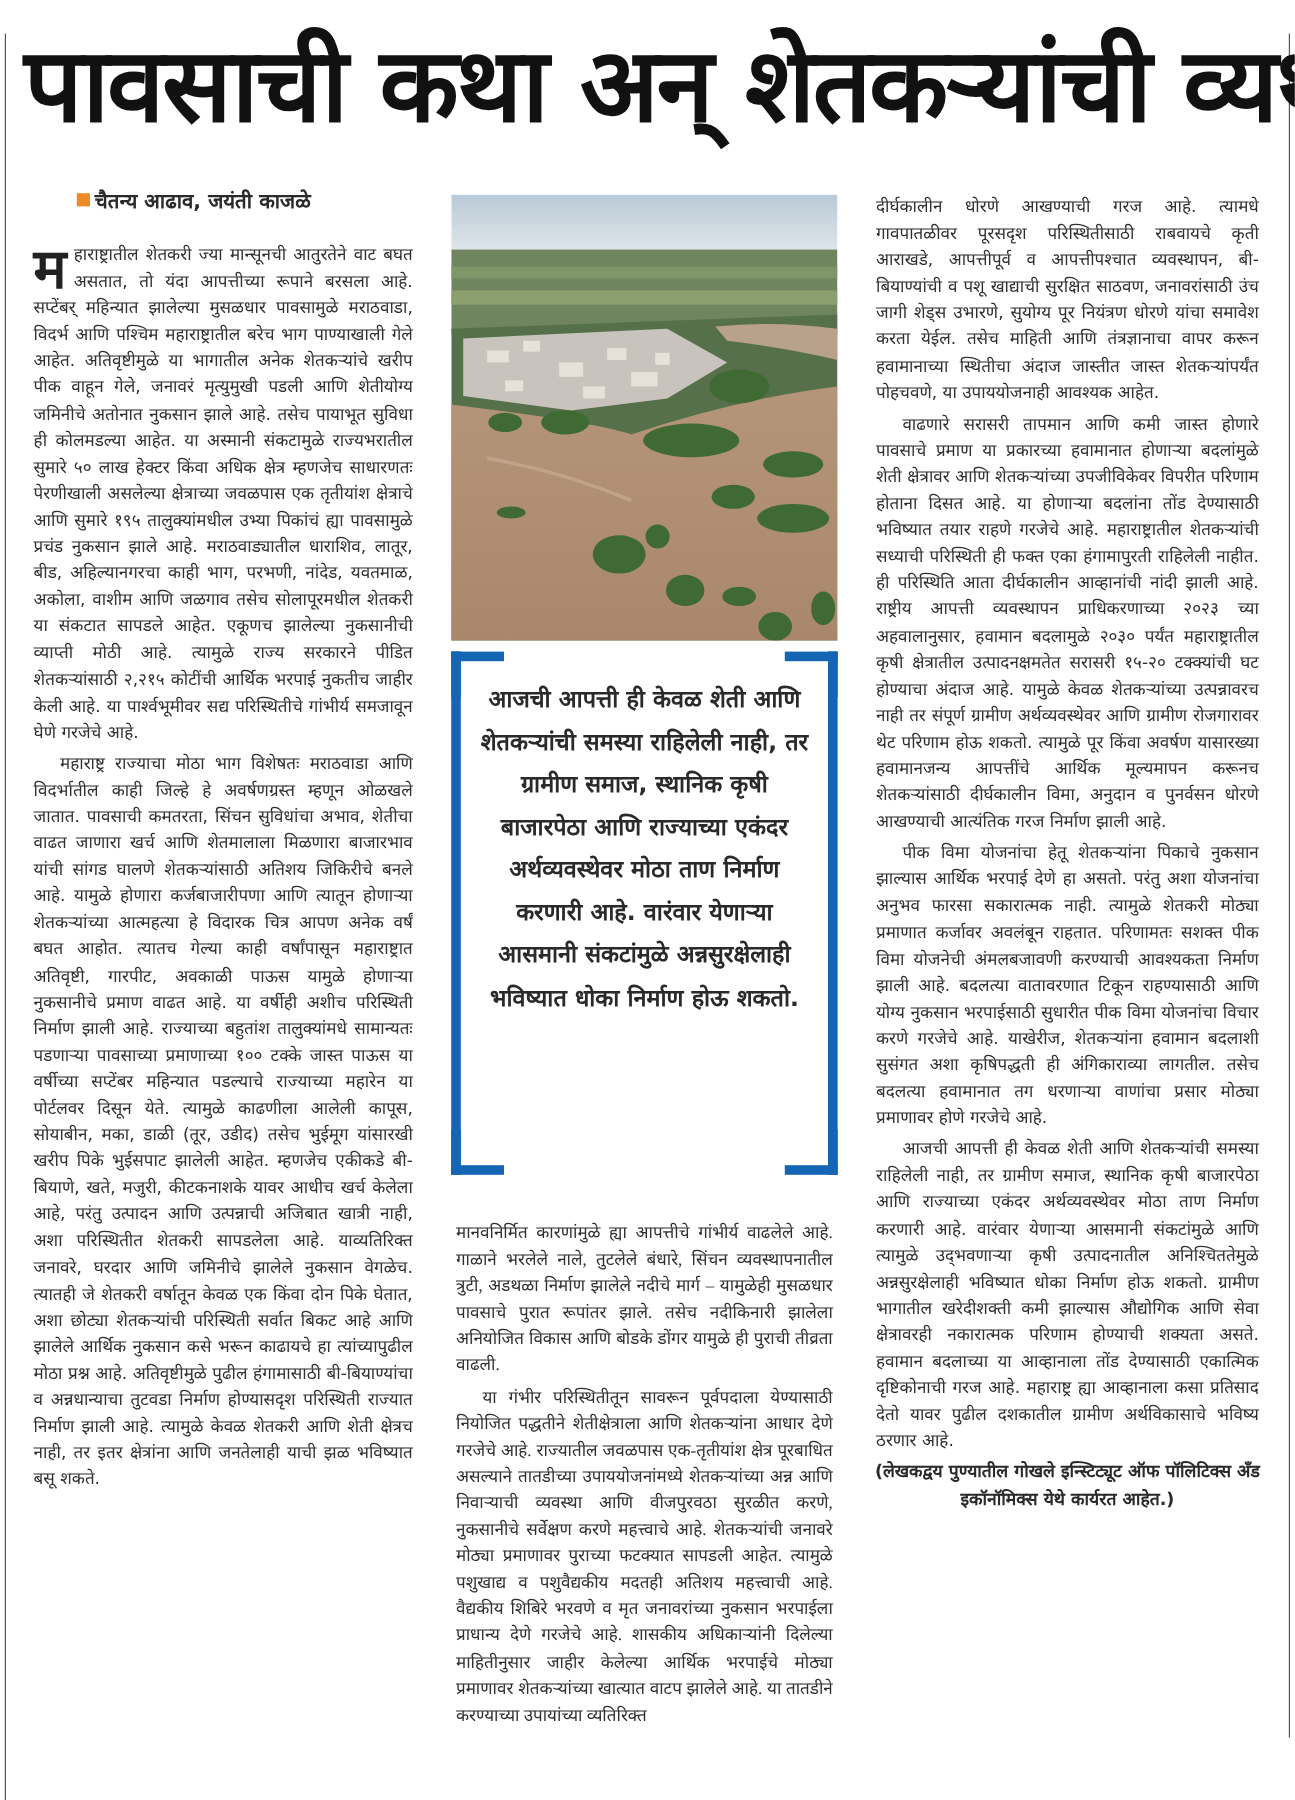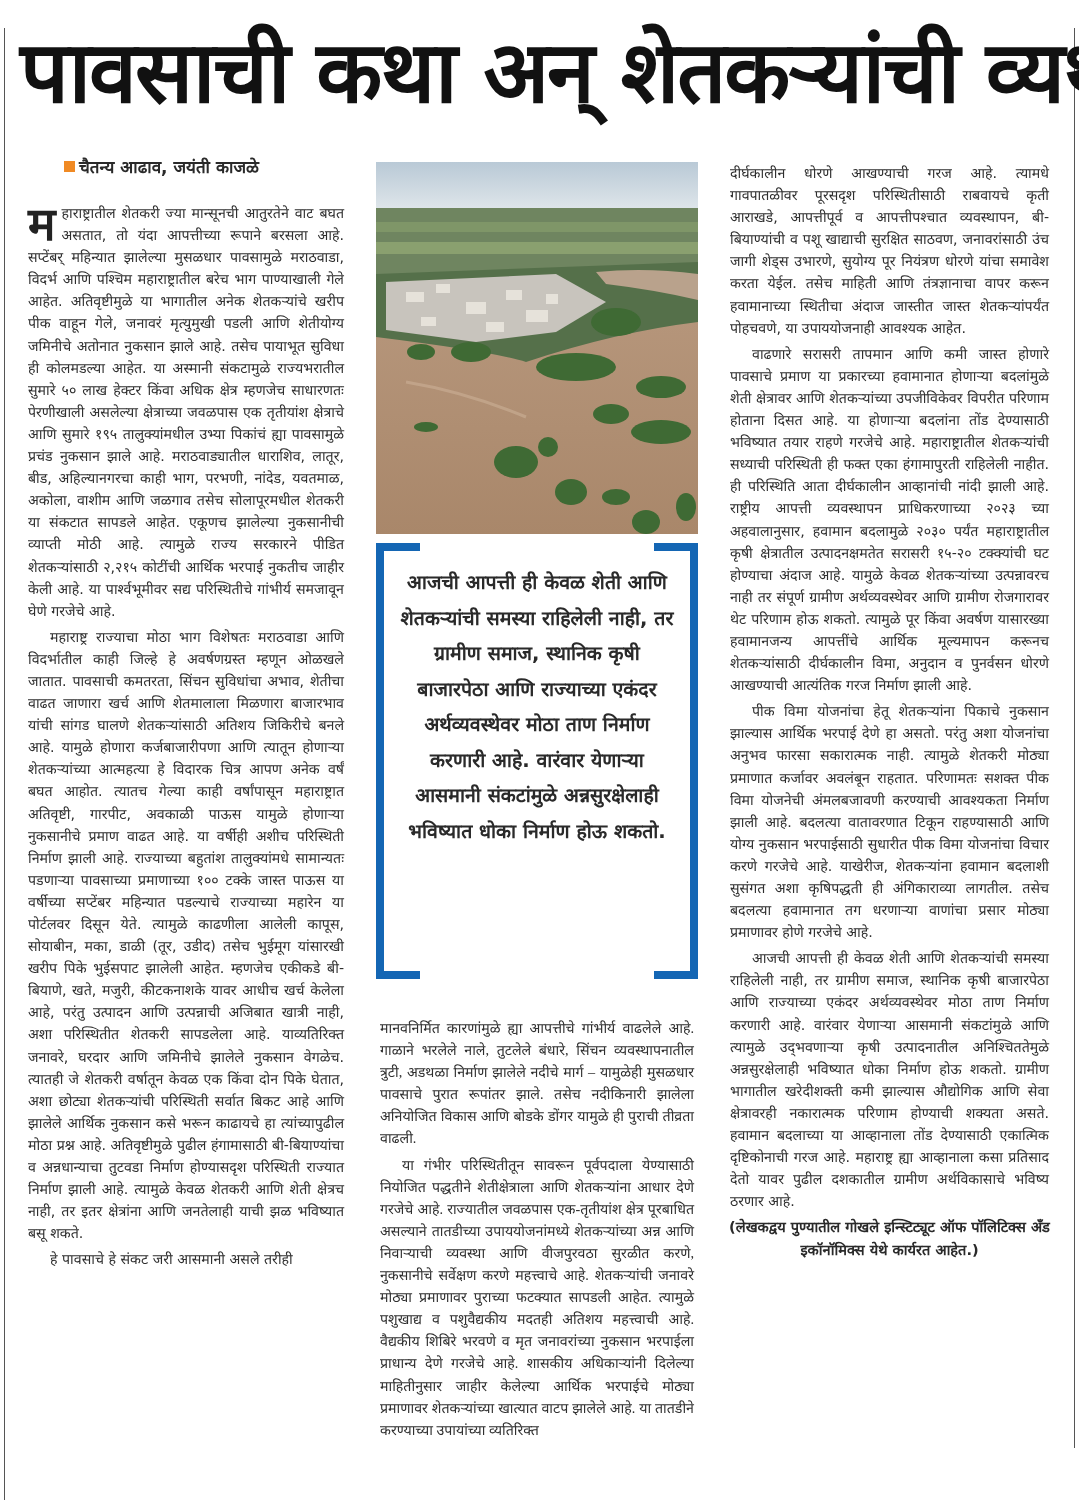--- a/index.html
+++ b/index.html
@@ -38,21 +38,20 @@
 <h1 class="headline">पावसाची कथा अन् शेतकऱ्यांची व्यथा</h1>
 
 <div class="byline">
   <span class="bullet"></span>
   <span>चैतन्य आढाव, जयंती काजळे</span>
 </div>
 
 <div class="col" id="col1">
   <p class="noindent"><span class="dropcap">म</span><span>हाराष्ट्रातील शेतकरी ज्या मान्सूनची आतुरतेने वाट बघत असतात, तो यंदा आपत्तीच्या रूपाने बरसला आहे. सप्टेंबर् महिन्यात झालेल्या मुसळधार पावसामुळे मराठवाडा, विदर्भ आणि पश्चिम महाराष्ट्रातील बरेच भाग पाण्याखाली गेले आहेत. अतिवृष्टीमुळे या भागातील अनेक शेतकऱ्यांचे खरीप पीक वाहून गेले, जनावरं मृत्युमुखी पडली आणि शेतीयोग्य जमिनीचे अतोनात नुकसान झाले आहे. तसेच पायाभूत सुविधा ही कोलमडल्या आहेत. या अस्मानी संकटामुळे राज्यभरातील सुमारे ५० लाख हेक्टर किंवा अधिक क्षेत्र म्हणजेच साधारणतः पेरणीखाली असलेल्या क्षेत्राच्या जवळपास एक तृतीयांश क्षेत्राचे आणि सुमारे १९५ तालुक्यांमधील उभ्या पिकांचं ह्या पावसामुळे प्रचंड नुकसान झाले आहे. मराठवाड्यातील धाराशिव, लातूर, बीड, अहिल्यानगरचा काही भाग, परभणी, नांदेड, यवतमाळ, अकोला, वाशीम आणि जळगाव तसेच सोलापूरमधील शेतकरी या संकटात सापडले आहेत. एकूणच झालेल्या नुकसानीची व्याप्ती मोठी आहे. त्यामुळे राज्य सरकारने पीडित शेतकऱ्यांसाठी २,२१५ कोटींची आर्थिक भरपाई नुकतीच जाहीर केली आहे. या पार्श्वभूमीवर सद्य परिस्थितीचे गांभीर्य समजावून घेणे गरजेचे आहे.</span></p>
   <p>महाराष्ट्र राज्याचा मोठा भाग विशेषतः मराठवाडा आणि विदर्भातील काही जिल्हे हे अवर्षणग्रस्त म्हणून ओळखले जातात. पावसाची कमतरता, सिंचन सुविधांचा अभाव, शेतीचा वाढत जाणारा खर्च आणि शेतमालाला मिळणारा बाजारभाव यांची सांगड घालणे शेतकऱ्यांसाठी अतिशय जिकिरीचे बनले आहे. यामुळे होणारा कर्जबाजारीपणा आणि त्यातून होणाऱ्या शेतकऱ्यांच्या आत्महत्या हे विदारक चित्र आपण अनेक वर्षं बघत आहोत. त्यातच गेल्या काही वर्षांपासून महाराष्ट्रात अतिवृष्टी, गारपीट, अवकाळी पाऊस यामुळे होणाऱ्या नुकसानीचे प्रमाण वाढत आहे. या वर्षीही अशीच परिस्थिती निर्माण झाली आहे. राज्याच्या बहुतांश तालुक्यांमधे सामान्यतः पडणाऱ्या पावसाच्या प्रमाणाच्या १०० टक्के जास्त पाऊस या वर्षीच्या सप्टेंबर महिन्यात पडल्याचे राज्याच्या महारेन या पोर्टलवर दिसून येते. त्यामुळे काढणीला आलेली कापूस, सोयाबीन, मका, डाळी (तूर, उडीद) तसेच भुईमूग यांसारखी खरीप पिके भुईसपाट झालेली आहेत. म्हणजेच एकीकडे बी-बियाणे, खते, मजुरी, कीटकनाशके यावर आधीच खर्च केलेला आहे, परंतु उत्पादन आणि उत्पन्नाची अजिबात खात्री नाही, अशा परिस्थितीत शेतकरी सापडलेला आहे. याव्यतिरिक्त जनावरे, घरदार आणि जमिनीचे झालेले नुकसान वेगळेच. त्यातही जे शेतकरी वर्षातून केवळ एक किंवा दोन पिके घेतात, अशा छोट्या शेतकऱ्यांची परिस्थिती सर्वात बिकट आहे आणि झालेले आर्थिक नुकसान कसे भरून काढायचे हा त्यांच्यापुढील मोठा प्रश्न आहे. अतिवृष्टीमुळे पुढील हंगामासाठी बी-बियाण्यांचा व अन्नधान्याचा तुटवडा निर्माण होण्यासदृश परिस्थिती राज्यात निर्माण झाली आहे. त्यामुळे केवळ शेतकरी आणि शेती क्षेत्रच नाही, तर इतर क्षेत्रांना आणि जनतेलाही याची झळ भविष्यात बसू शकते.</p>
-  <p>हे पावसाचे हे संकट जरी आसमानी असले तरीही</p>
 </div>
 
 <div class="photo">
   <svg width="322" height="372" viewBox="0 0 322 372" xmlns="http://www.w3.org/2000/svg">
     <defs>
       <linearGradient id="sky" x1="0" y1="0" x2="0" y2="1">
         <stop offset="0" stop-color="#b9c9d6"></stop>
         <stop offset="1" stop-color="#dfe6ea"></stop>
       </linearGradient>
       <linearGradient id="water" x1="0" y1="0" x2="0" y2="1">

